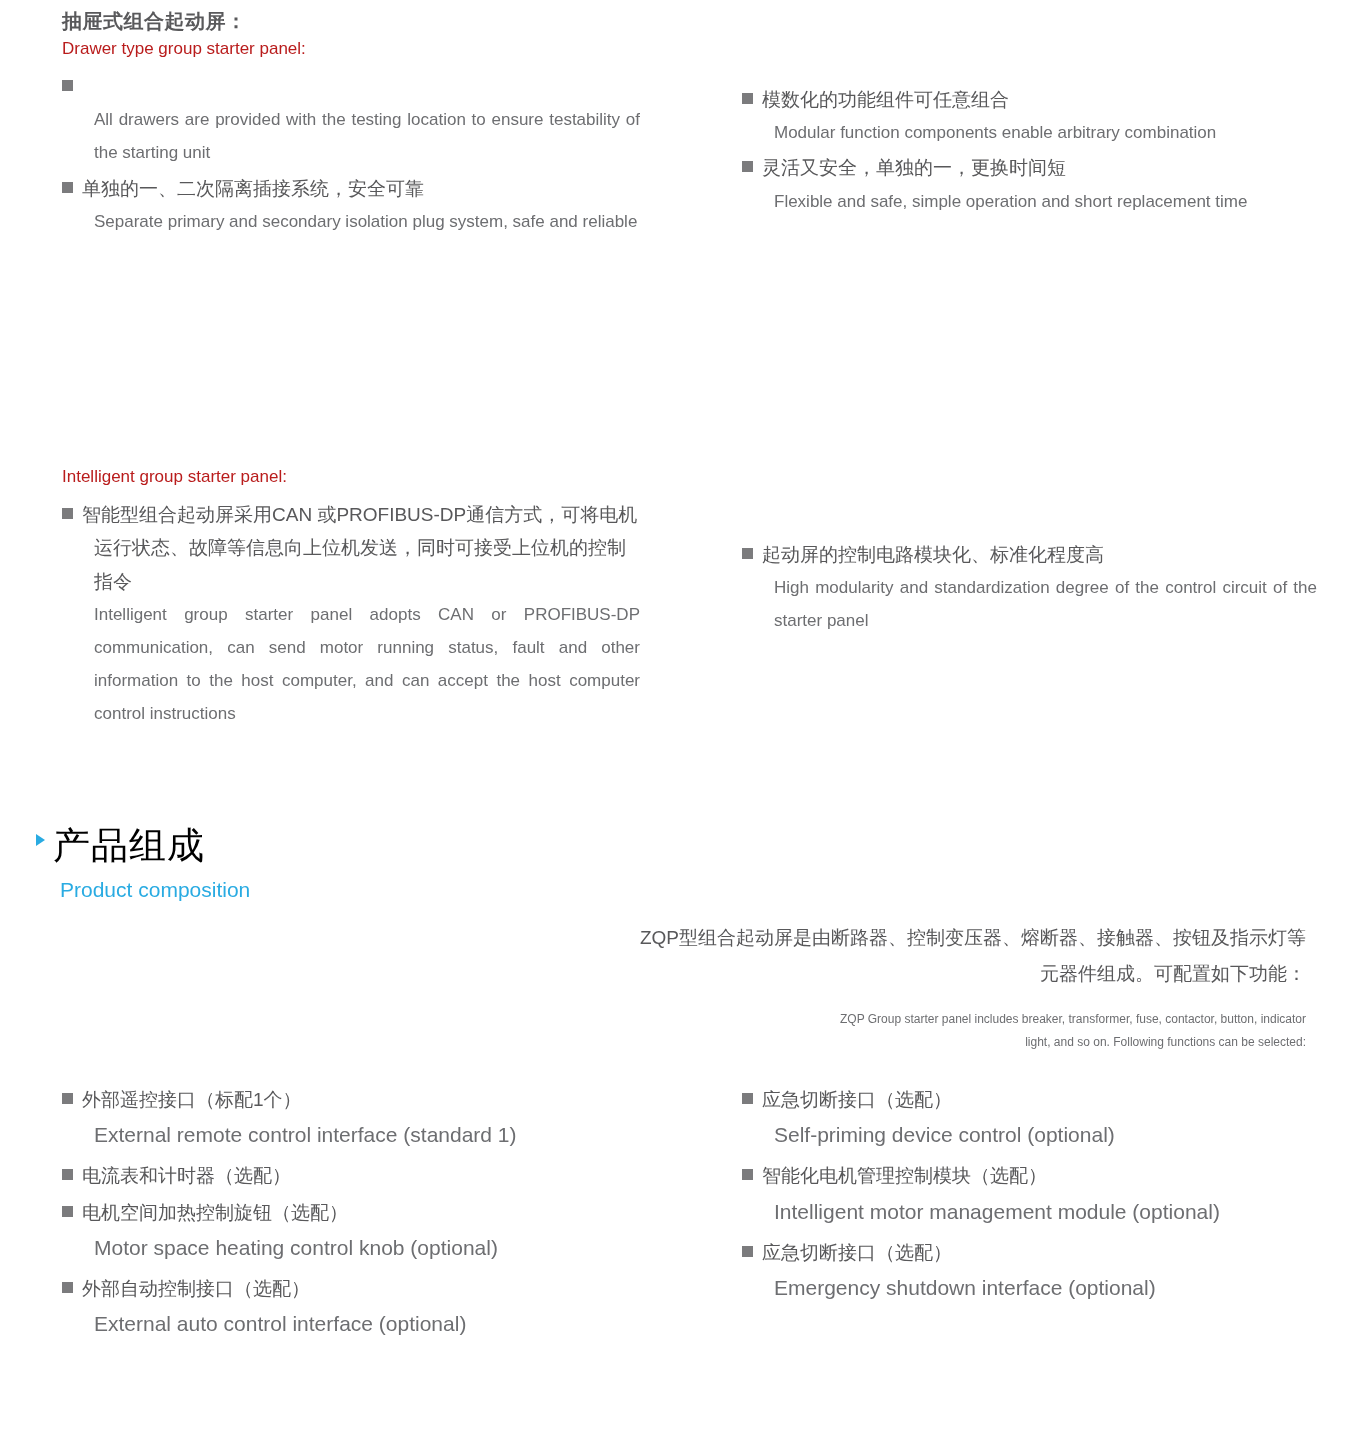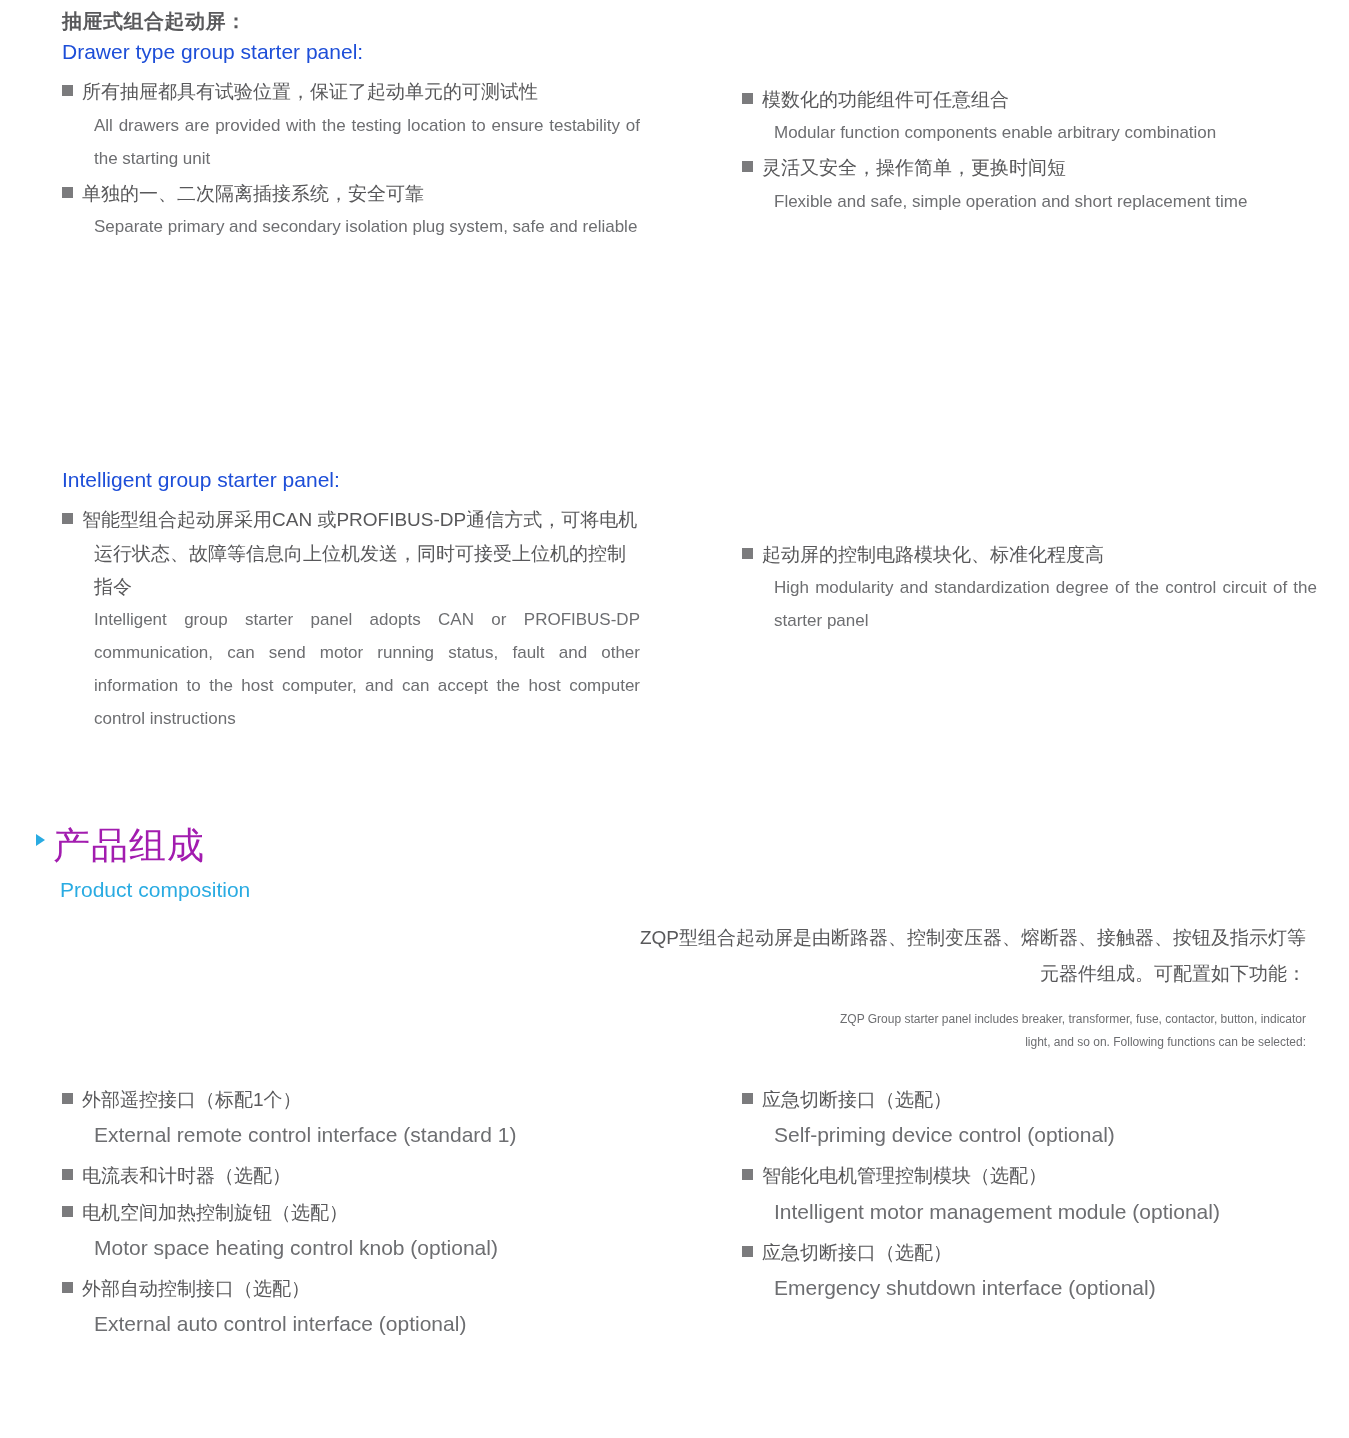--- a/index.html
+++ b/index.html
@@ -25,22 +25,22 @@
   
   .sec-title-cn {
     font-size: 20px;
     font-weight: bold;
     color: #59595b;
     letter-spacing: 0.5px;
     margin: 0 0 4px 0;
     line-height: 1.3;
   }
   .sec-title-en {
-    font-size: 21px;
-    color: #1d4ed8;
+    font-size: 17px;
+    color: #b91c1c;
     margin: 0 0 10px 0;
     line-height: 1.3;
   }
 
   .bullet-row {
     display: block;
     margin-bottom: 2px;
   }
   .bullet-cn {
     font-size: 19px;
@@ -104,21 +104,21 @@
     height: 0;
     border-left: 9px solid #29abe2;
     border-top: 6px solid transparent;
     border-bottom: 6px solid transparent;
     vertical-align: 12px;
     margin-right: 8px;
   }
   .prod-cn {
     display: inline-block;
     font-size: 37px;
-    color: #a21caf;
+    color: #000000;
     font-weight: normal;
     letter-spacing: 1px;
     line-height: 1.1;
   }
   .prod-en {
     margin: 10px 0 0 24px;
     font-size: 21px;
     color: #29abe2;
     line-height: 1.2;
   }
@@ -182,38 +182,38 @@
 <body>
 
 <div class="page">
 
   <div class="col-left" id="drawer-left">
     <h2 class="sec-title-cn">抽屉式组合起动屏：</h2>
     <div class="sec-title-en">Drawer type group starter panel:</div>
 
 
     <div class="bullet-row">
-      <p class="bullet-cn hang"><span class="sq"></span><span>所有抽屉都具有试验位置，保证了起动单元的可测试性</span></p>
+      <p class="bullet-cn hang"><span class="sq"></span></p>
       <p class="bullet-en">All drawers are provided with the testing location to ensure testability of the starting unit</p>
     </div>
 
     <div class="bullet-row">
       <p class="bullet-cn hang"><span class="sq"></span><span>单独的一、二次隔离插接系统，安全可靠</span></p>
       <p class="bullet-en">Separate primary and secondary isolation plug system, safe and reliable</p>
     </div>
   </div>
 
   <div class="col-right" id="drawer-right">
     <div class="bullet-row">
       <p class="bullet-cn hang"><span class="sq"></span><span>模数化的功能组件可任意组合</span></p>
       <p class="bullet-en nojust">Modular function components enable arbitrary combination</p>
     </div>
 
     <div class="bullet-row">
-      <p class="bullet-cn hang"><span class="sq"></span><span>灵活又安全，操作简单，更换时间短</span></p>
+      <p class="bullet-cn hang"><span class="sq"></span><span>灵活又安全，单独的一，更换时间短</span></p>
       <p class="bullet-en">Flexible and safe, simple operation and short replacement time</p>
     </div>
   </div>
 
   <div class="col-left" id="intel-left">
     <div class="sec-title-en">Intelligent group starter panel:</div>
 
     <div class="bullet-row">
       <p class="bullet-cn hang"><span class="sq"></span><span>智能型组合起动屏采用CAN 或PROFIBUS-DP通信方式，可将电机运行状态、故障等信息向上位机发送，同时可接受上位机的控制指令</span></p>
       <p class="bullet-en">Intelligent group starter panel adopts CAN or PROFIBUS-DP communication, can send motor running status, fault and other information to the host computer, and can accept the host computer control instructions</p>

